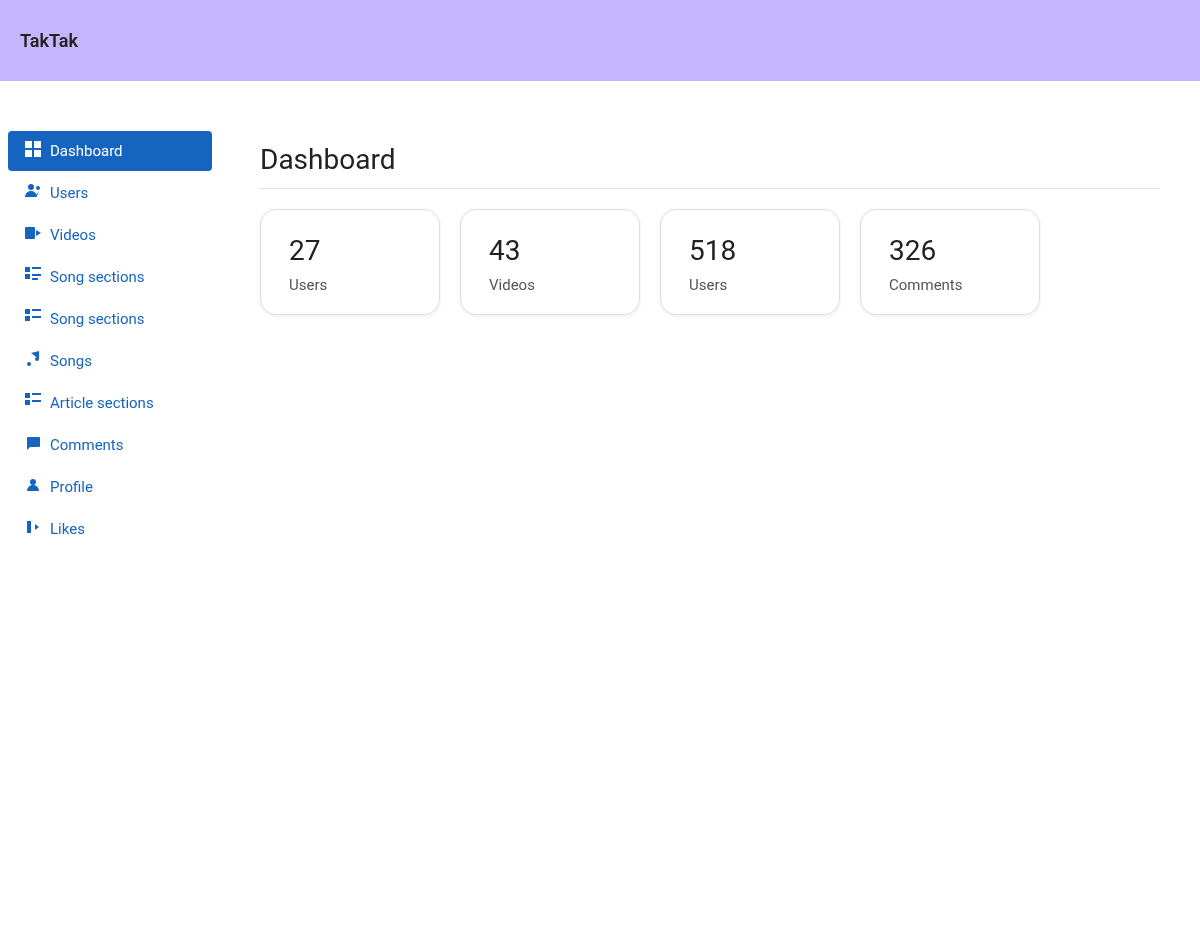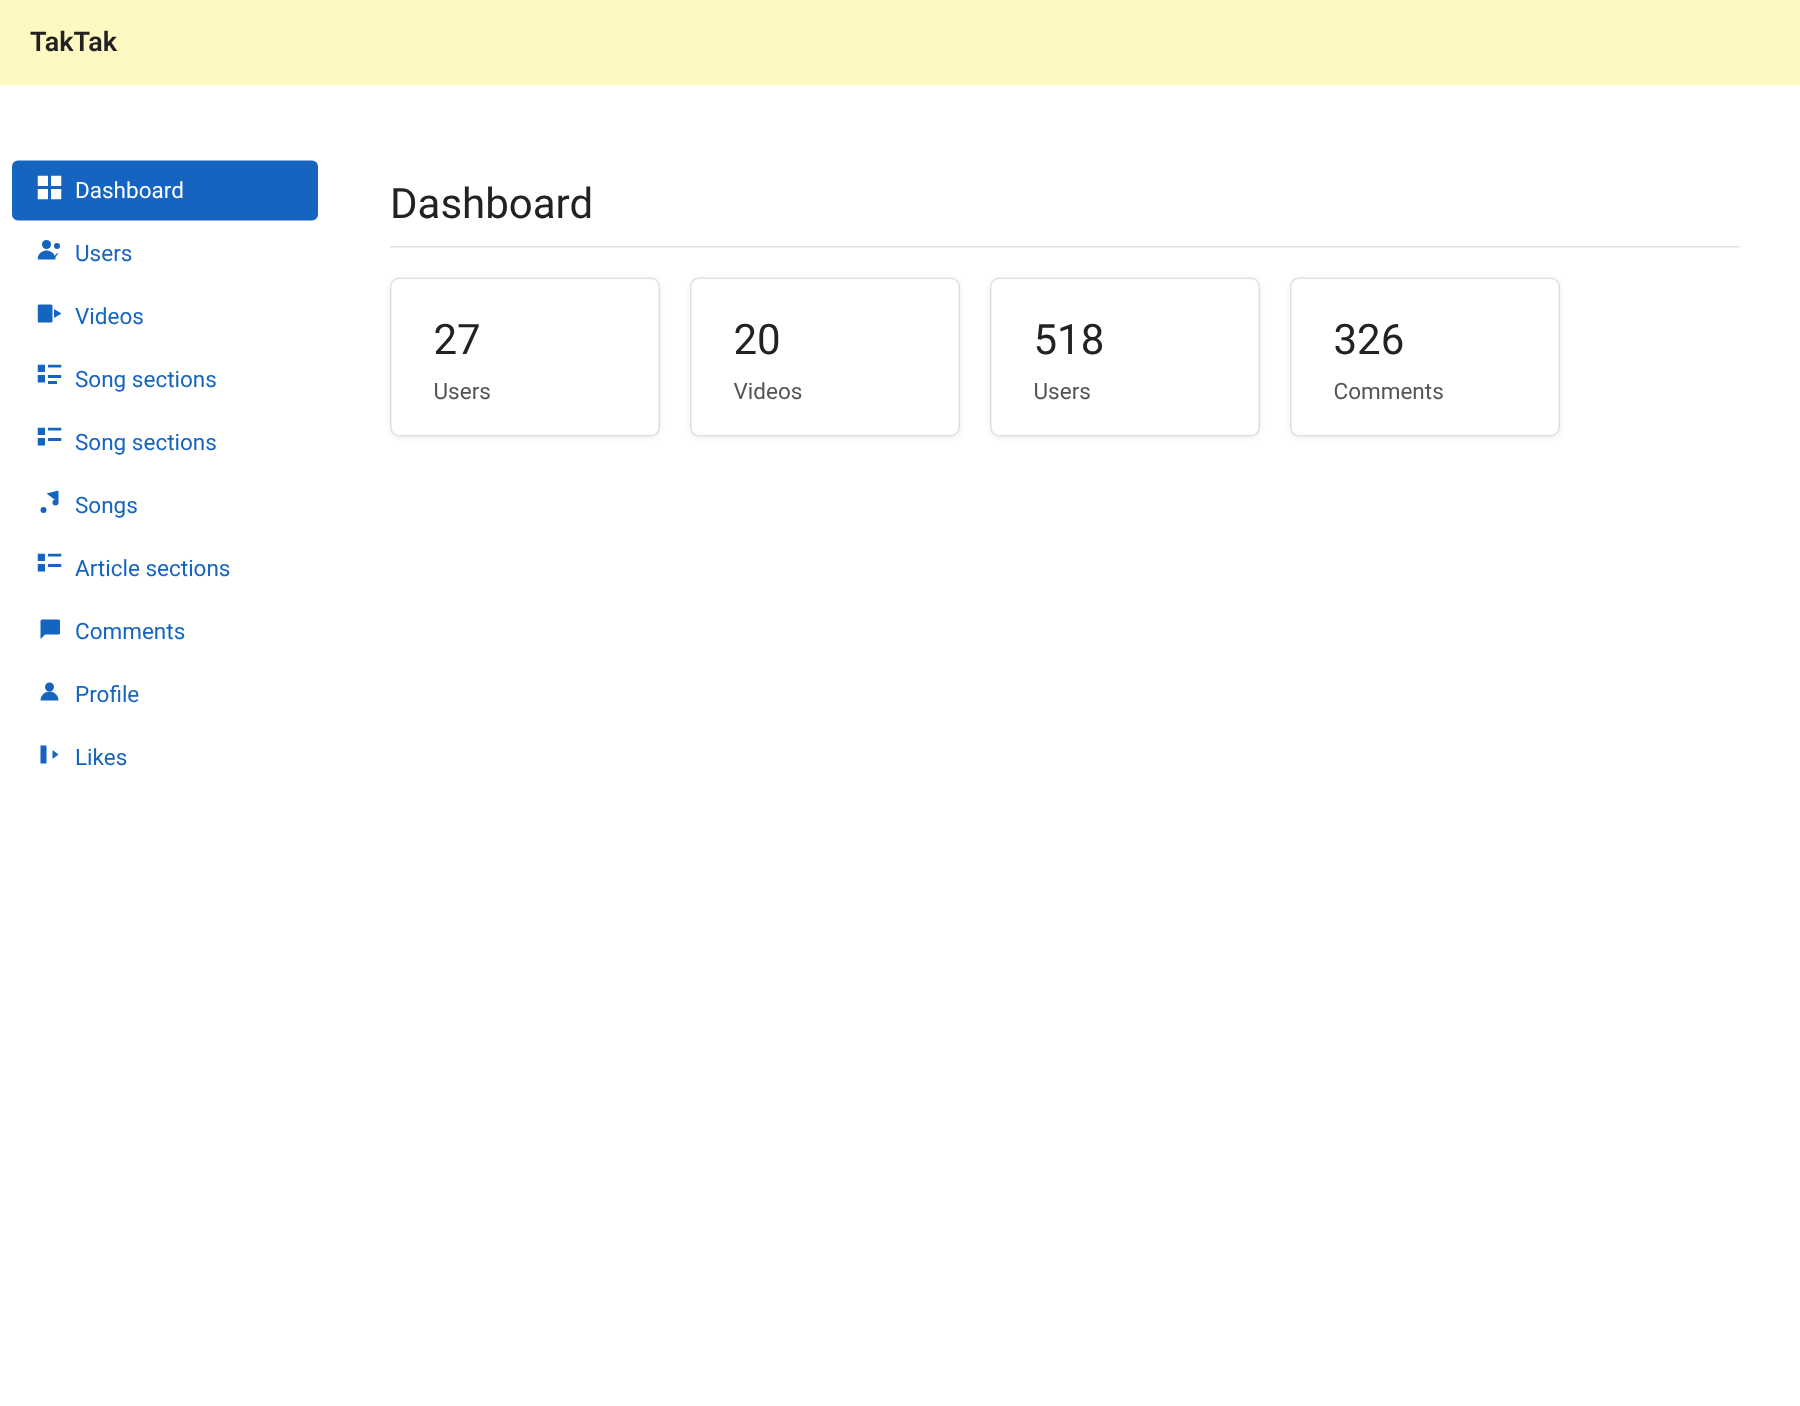--- a/index.html
+++ b/index.html
@@ -1,21 +1,21 @@
 <!DOCTYPE html>
 <html><head>
   <meta charset="utf-8">
   <style>
     * { margin: 0; padding: 0; box-sizing: border-box; }
     body { font-family: -apple-system, BlinkMacSystemFont, 'Segoe UI', Roboto, sans-serif; background: #fff; }
 
     
     #topbar {
-      background: #fef9c3;
-      padding: 18px 20px;
+      background: #c4b5fd;
+      padding: 30px 20px;
       font-size: 18px;
       font-weight: 600;
       color: #222;
     }
 
     
     #layout {
       display: flex;
       min-height: calc(100vh - 50px);
       margin-top: 32px;
@@ -73,21 +73,21 @@
     
     #stats-row {
       display: flex;
       gap: 20px;
       flex-wrap: wrap;
     }
 
     .stat-card {
       background: #fff;
       border: 1px solid #e0e0e0;
-      border-radius: 6px;
+      border-radius: 16px;
       padding: 24px 28px 20px 28px;
       min-width: 180px;
       box-shadow: 0 1px 4px rgba(0,0,0,0.07);
     }
 
     .stat-number {
       font-size: 28px;
       font-weight: 400;
       color: #222;
       display: block;
@@ -194,21 +194,21 @@
             <path d="M6 2H2v12h4M10 5l4 3-4 3M5 8h9"></path>
           </svg></span>
         <span>Likes</span>
       </div>
     </nav>
 
   <main id="main">
     <h1 id="page-title">Dashboard</h1>
     <div id="stats-row">
     <div class="stat-card"><span class="stat-number">27</span><span class="stat-label">Users</span></div>
-        <div class="stat-card"><span class="stat-number">20</span><span class="stat-label">Videos</span></div>
+        <div class="stat-card"><span class="stat-number">43</span><span class="stat-label">Videos</span></div>
         <div class="stat-card"><span class="stat-number">518</span><span class="stat-label">Users</span></div>
         <div class="stat-card"><span class="stat-number">326</span><span class="stat-label">Comments</span></div>
       </div>
   </main>
 
 </div>
 
 <div id="footer-black"></div>
 
 </body></html>

